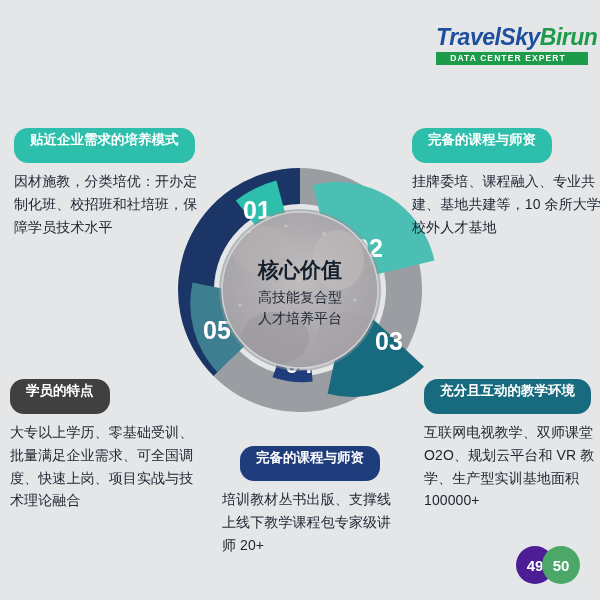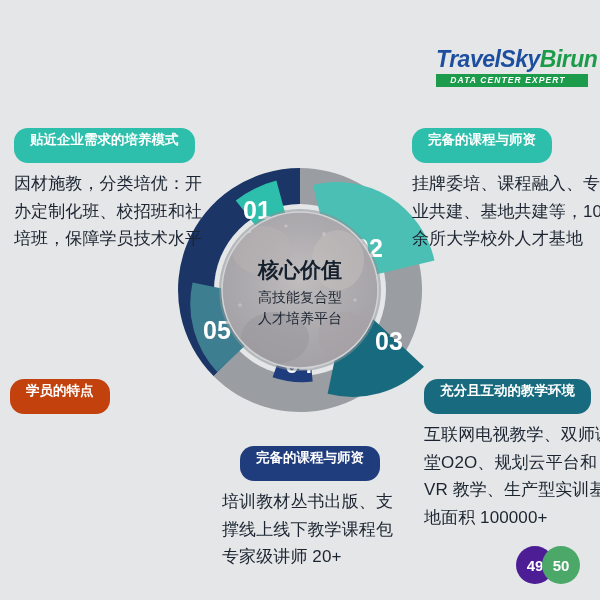--- a/index.html
+++ b/index.html
@@ -24,31 +24,29 @@
     text-align: center;
     user-select: none;
   }
   #logo .wordmark {
     font-size: 23px;
     font-weight: bold;
     font-style: italic;
     letter-spacing: -0.5px;
     line-height: 1;
     white-space: nowrap;
-    margin-top: 22px;
   }
   #logo .w-blue { color: #1d4f9e; }
   #logo .w-green { color: #1c9c4a; }
   #logo .tagbar {
     margin-top: 3px;
     background: #1c9c4a;
     color: #ffffff;
     font-size: 8.5px;
     font-weight: bold;
-    font-style: italic;
     letter-spacing: 1.1px;
     padding: 2px 8px 2px 0;
     line-height: 1.1;
     white-space: nowrap;
   }
 
   
   #diagram {
     position: absolute;
     left: 110px;
@@ -89,35 +87,35 @@
     border-radius: 14px;
     padding: 4px 16px 15px 16px;
     color: #ffffff;
     font-size: 13.5px;
     font-weight: bold;
     line-height: 1.2;
     white-space: nowrap;
   }
   .body-text {
     margin-top: 7px;
-    font-size: 17px;
+    font-size: 14px;
     line-height: 1.62;
     color: #1b2430;
     letter-spacing: 0.1px;
   }
 
   #callout-1 { left: 14px;  top: 128px; }
   #callout-2 { left: 412px; top: 128px; }
   #callout-5 { left: 10px;  top: 379px; }
   #callout-3 { left: 424px; top: 379px; }
   #callout-4 { left: 222px; top: 446px; width: 176px; }
 
   #callout-1 .pill { background: #2dbfab; }
   #callout-2 .pill { background: #2dbfab; }
-  #callout-5 .pill { background: #c2410c; }
+  #callout-5 .pill { background: #404040; }
   #callout-3 .pill { background: #186b7e; }
   #callout-4 .pill { background: #1f3c7d; }
 
   #callout-4 { text-align: center; }
   #callout-4 .body-text { text-align: left; }
 
   
   #page-badges {
     position: absolute;
     right: 14px;
@@ -236,18 +234,19 @@
   <div class="body-text">互联网电视教学、双师课堂O2O、规划云平台和 VR 教学、生产型实训基地面积 100000+</div>
 </div>
 
 <div class="callout" id="callout-4">
   <div class="pill">完备的课程与师资</div>
   <div class="body-text">培训教材丛书出版、支撑线上线下教学课程包专家级讲师 20+</div>
 </div>
 
 <div class="callout" id="callout-5">
   <div class="pill">学员的特点</div>
+  <div class="body-text">大专以上学历、零基础受训、批量满足企业需求、可全国调度、快速上岗、项目实战与技术理论融合</div>
 </div>
 
 <div id="page-badges">
   <div class="badge" id="badge-49">49</div>
   <div class="badge" id="badge-50">50</div>
 </div>
 
 </body></html>

